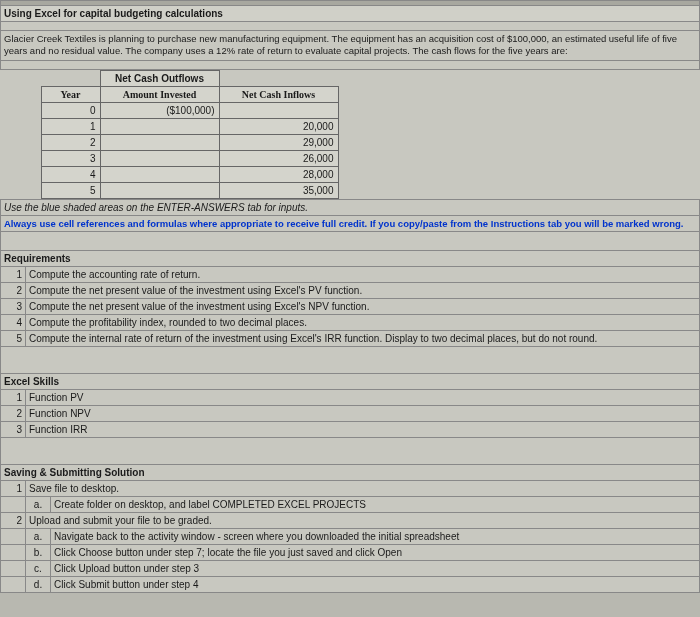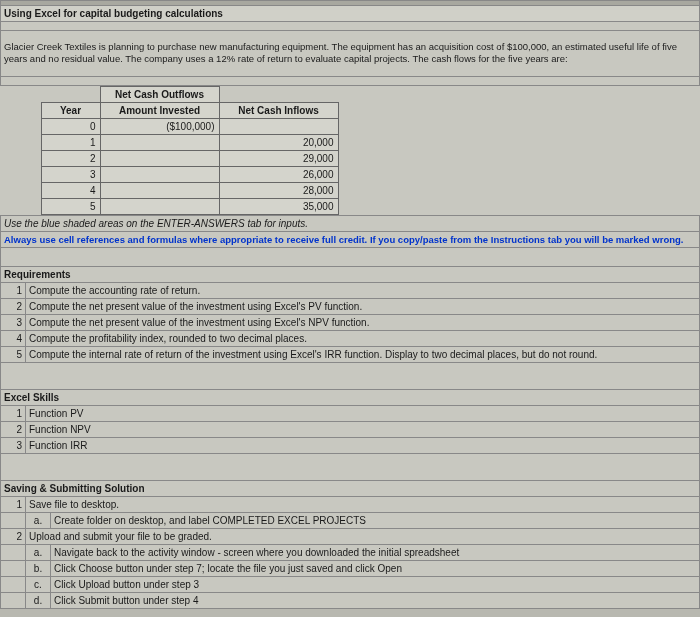--- a/index.html
+++ b/index.html
@@ -23,21 +23,21 @@
     vertical-align: middle;
   }
   .title-row td {
     font-weight: bold;
     font-size: 10px;
     background: #d0d0c8;
   }
   .desc-row td {
     font-size: 9.5px;
     line-height: 1.3;
-    padding: 10px 3px;
+    padding: 2px 3px;
   }
   .section-header {
     font-weight: bold;
     font-size: 10px;
   }
   .num-col {
     text-align: right;
     width: 18px;
     padding-right: 4px;
   }
@@ -54,21 +54,21 @@
     padding: 1px 4px;
     font-size: 10px;
     background: #d4d4cc;
   }
   .cash-table th {
     font-weight: bold;
     text-align: center;
     margin-top: 12px;
   }
   .cash-r { text-align: right; }
-  .cash-c { text-align: center; }
+  .cash-c { text-align: center; font-family: Liberation Serif, serif; }
   .note-italic {
     font-style: italic;
     font-size: 10px;
   }
   .note-blue {
     color: #0033cc;
     font-weight: bold;
     font-size: 9.5px;
   }
   .row-block td { background: #c8c8c0; }

